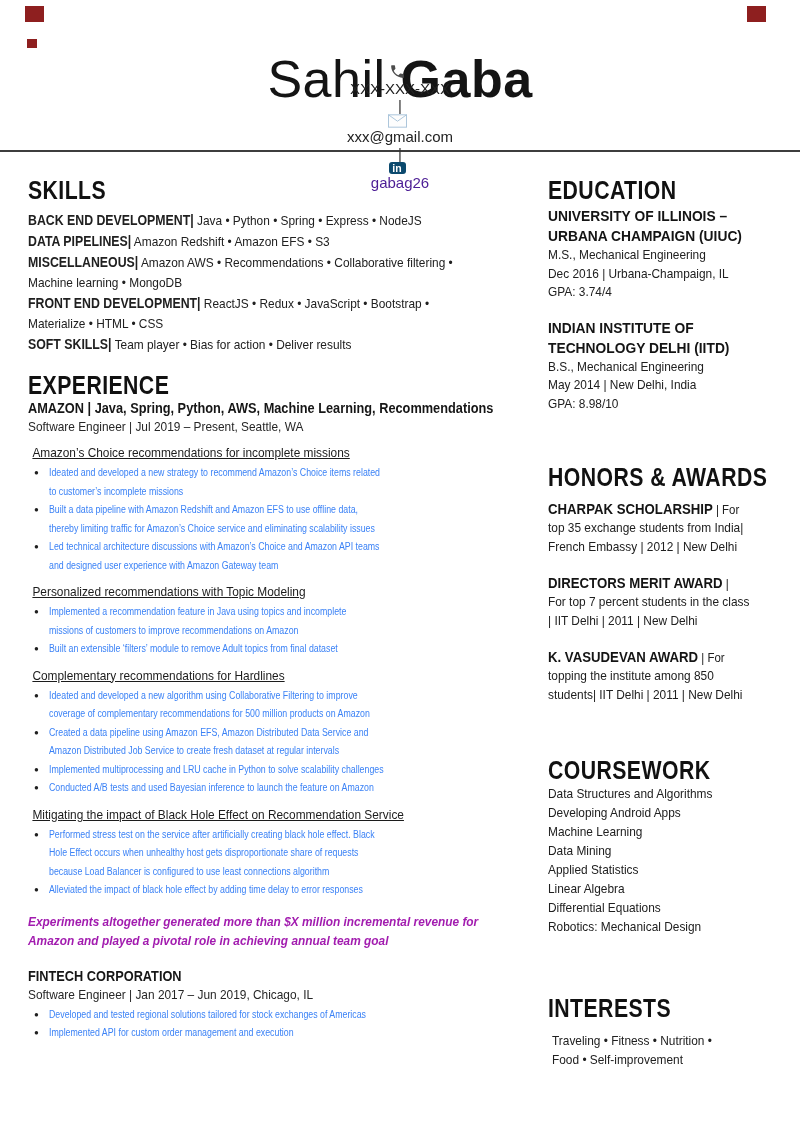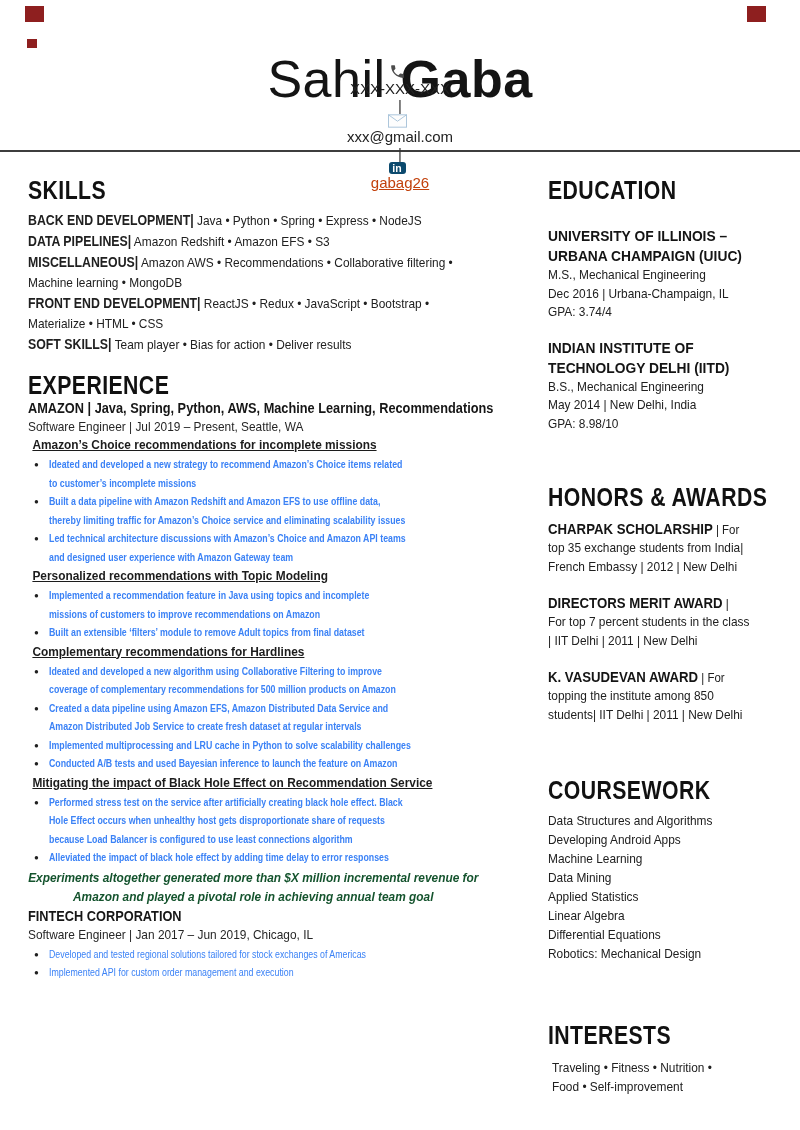--- a/index.html
+++ b/index.html
@@ -18,21 +18,21 @@
   .name .first{font-weight:400;}
   .name .last{font-weight:700;}
   .contact{margin-top:9px;display:flex;justify-content:center;align-items:center;font-size:15px;color:#222;height:20px;flex-direction:column;}
   .contact .sep{margin:0 7px;color:#333;}
   .contact .ic{display:inline-flex;align-items:center;margin-right:5px;}
   .li-badge{
     display:inline-flex;align-items:center;justify-content:center;
     width:17px;height:17px;border-radius:3px;background:#0c4a6e;color:#fff;
     font-size:10.5px;font-weight:700;margin-right:6px;
   }
-  .li-link{color:#c2410c;text-decoration:underline;cursor:pointer;}
+  .li-link{color:#4c1d95;cursor:pointer;}
   .rule{margin-top:13px;border-top:2px solid #3d3d3d;width:100%;}
 
   
   .cols{display:flex;align-items:flex-start;padding:24px 0 0 28px;}
   .col-left{width:512px;}
   .col-right{width:248px;margin-left:8px;}
 
   h2{margin:0;font-size:25px;line-height:28px;font-weight:700;color:#111;
      transform:scaleX(0.85);transform-origin:0 0;white-space:nowrap;letter-spacing:0.5px;}
 
@@ -41,42 +41,42 @@
 
   
   .skills-list{margin-top:6px;}
   .skill-row{font-size:13.5px;line-height:20px;}
   .skill-label{font-weight:700;font-size:14px;}
 
   
   .exp-h2{margin-top:16px;}
   .job-title{font-size:14.5px;font-weight:700;line-height:19px;color:#161616;}
   .job-meta{font-size:13.5px;line-height:18px;color:#262626;}
-  .proj{font-weight:bold;}
+  .proj{margin-top:8px;}
   .proj-title{font-size:13.5px;line-height:18px;text-decoration:underline;padding-left:5px;color:#1c1c1c;}
   ul.bullets{margin:2px 0 0;padding:0;list-style:none;}
   li.bullet{position:relative;padding-left:21px;font-size:10px;line-height:18.5px;color:#3b82f6;}
   li.bullet::before{content:"●";position:absolute;left:6px;top:0;font-size:8px;line-height:18.5px;color:#1f1f1f;}
-  .highlight{margin-top:0;font-size:13.5px;line-height:19.5px;font-weight:700;font-style:italic;color:#14532d;text-align:center;}
-  .job2{}
+  .highlight{margin-top:12px;font-size:13.5px;line-height:19.5px;font-weight:700;font-style:italic;color:#a21caf;}
+  .job2{margin-top:16px;}
 
   
   .school{margin-top:0;}
   .school + .school{margin-top:16px;}
-  .edu-list{margin-top:22px;}
+  .edu-list{margin-top:2px;}
   .school-name{font-size:15px;font-weight:700;line-height:20px;color:#141414;transform:scaleX(0.92);transform-origin:0 0;white-space:nowrap;}
   .rline{font-size:13.5px;line-height:18.5px;}
   .hon-h2{margin-top:50px;}
   .awards{margin-top:8px;}
   .award{margin-top:17px;}
   .award:first-child{margin-top:0;}
   .award-l1{font-size:13px;line-height:19px;}
   .award-name{font-weight:700;font-size:15px;color:#141414;}
   .cw-h2{margin-top:52px;}
-  .courses{margin-top:7px;}
+  .courses{}
   .course{font-size:13.5px;line-height:19px;}
   .int-h2{margin-top:58px;}
   .interests{margin-top:9px;padding-left:4px;}
   .int-line{font-size:13.5px;line-height:19px;}
 </style>
 </head>
 <body>
 
 <div class="page">
   <div class="sq sq-tl"></div>

